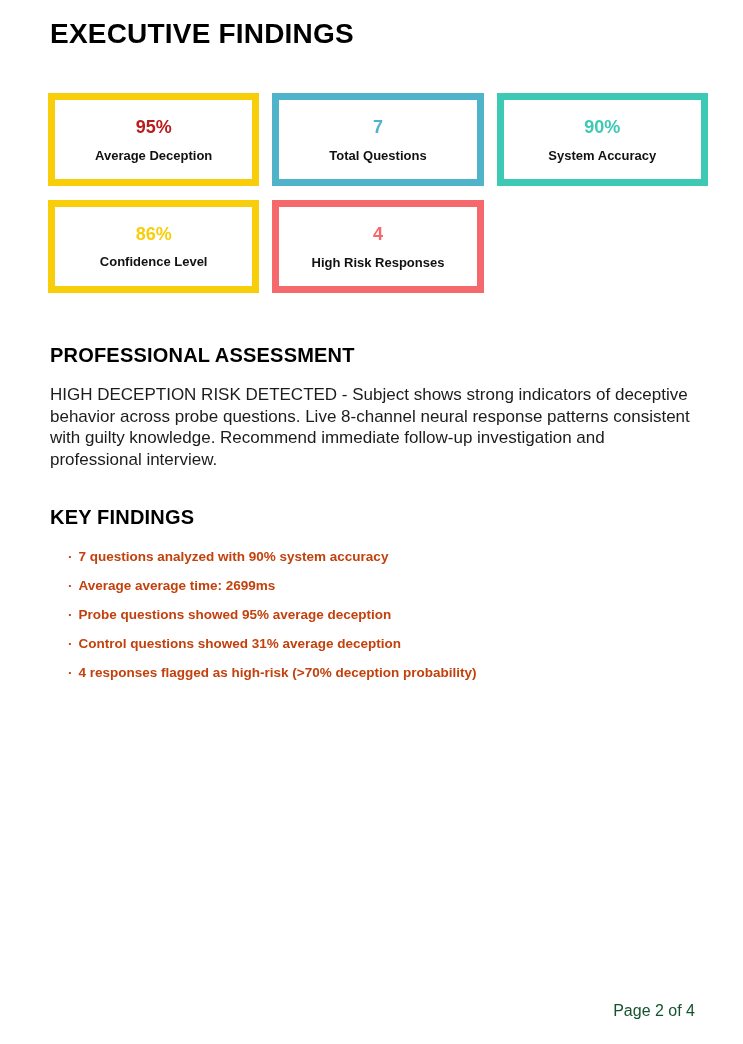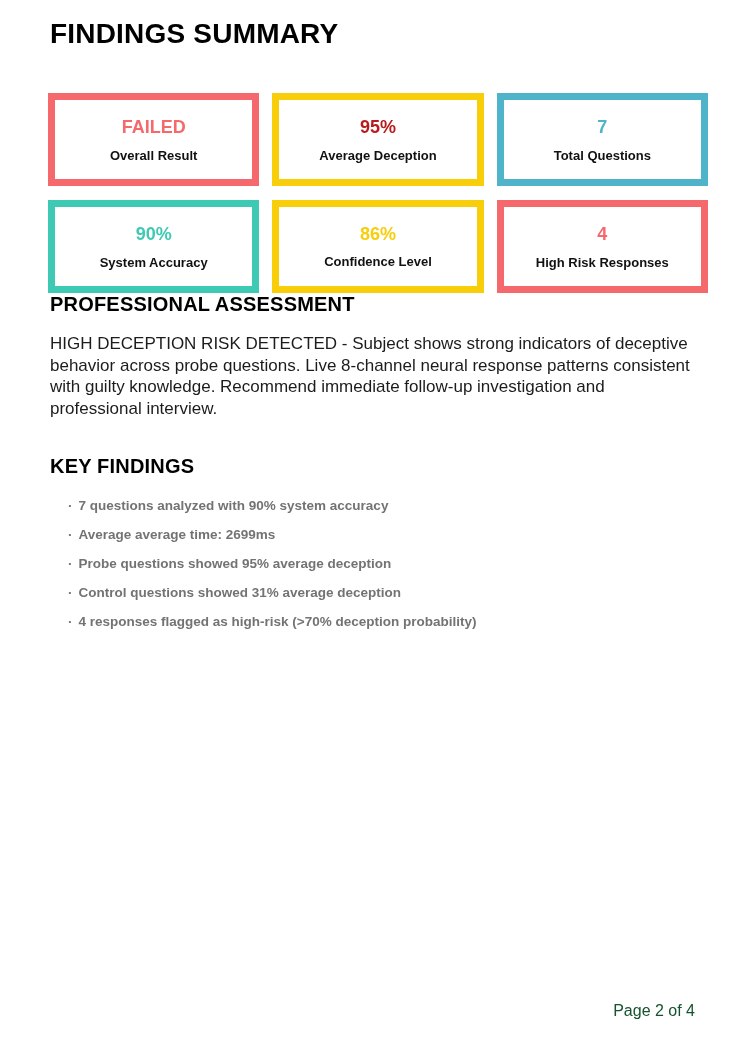--- a/index.html
+++ b/index.html
@@ -56,65 +56,61 @@
     color: #111111;
     line-height: 1;
   }
   .section-heading {
     font-size: 20px;
     font-weight: bold;
     color: #000000;
     margin: 0 0 17px 2px;
     letter-spacing: 0.2px;
   }
-  .section-pa { }
+  .section-pa { margin-top: 51px; }
   .section-kf { margin-top: 36px; }
   .assessment-text {
     font-size: 17px;
     line-height: 21.5px;
     color: #1c1c1c;
     margin: 0 0 0 2px;
     max-width: 645px;
   }
   .findings-list {
     list-style: none;
     margin: 19px 0 0 0;
     padding: 0 0 0 20px;
   }
   .findings-list li {
     font-size: 13.5px;
     font-weight: bold;
-    color: #737373;
+    color: #c2410c;
     line-height: 18px;
     margin-bottom: 11px;
   }
   .bullet-dot {
     display: inline-block;
     margin-right: 6px;
   }
   .page-footer {
     position: absolute;
     right: 48px;
     bottom: 24px;
     font-size: 16px;
     color: #14532d;
   }
 </style>
 </head>
 <body>
 
 <div class="page">
 
-  <h1 class="doc-title">FINDINGS SUMMARY</h1>
+  <h1 class="doc-title">EXECUTIVE FINDINGS</h1>
 
   <div class="cards-grid">
-    <div class="stat-card" style="border-color: rgb(245, 105, 108);">
-      <div class="stat-value" style="color: rgb(245, 105, 108);">FAILED</div>
-      <div class="stat-label">Overall Result</div>
-    </div>
     <div class="stat-card" style="border-color: rgb(248, 206, 11);">
       <div class="stat-value" style="color: #b91c1c;">95%</div>
       <div class="stat-label">Average Deception</div>
     </div>
     <div class="stat-card" style="border-color: rgb(79, 179, 201);">
       <div class="stat-value" style="color: rgb(79, 179, 201);">7</div>
       <div class="stat-label">Total Questions</div>
     </div>
     <div class="stat-card" style="border-color: rgb(62, 201, 180);">
       <div class="stat-value" style="color: rgb(62, 201, 180);">90%</div>

